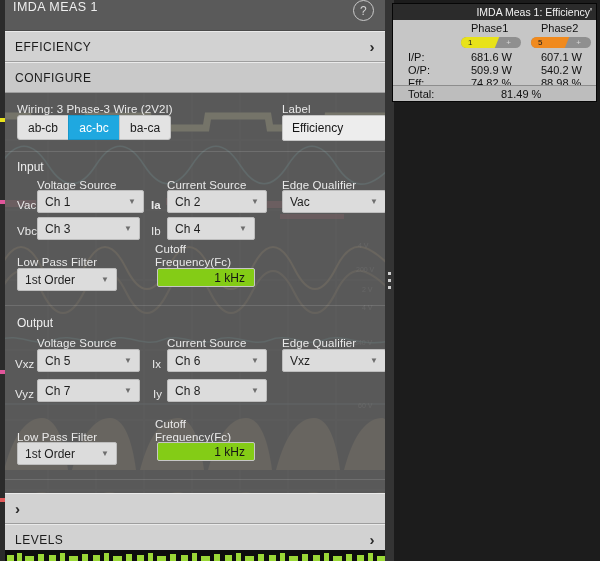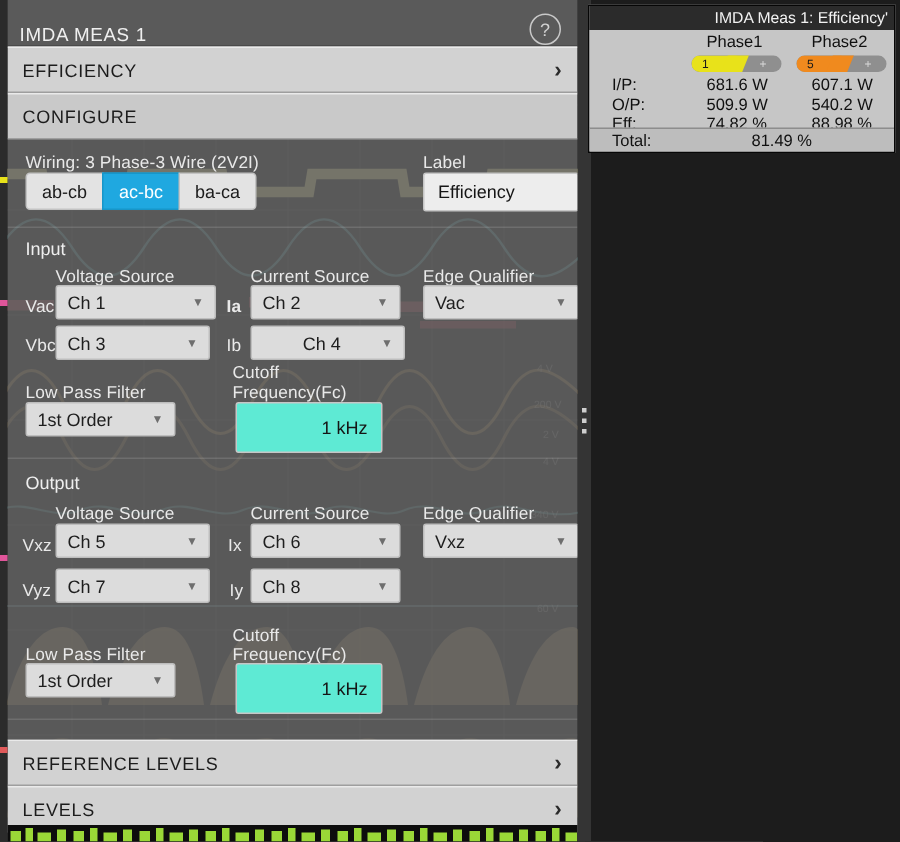--- a/index.html
+++ b/index.html
@@ -18,21 +18,21 @@
 
   
   .left-rail{position:absolute;left:0;top:0;width:5px;height:561px;background:#2b2b2b;z-index:30;}
   .left-rail .tick{position:absolute;left:0;width:5px;height:4px;}
 
   
   .panel{position:absolute;left:5px;top:0;width:380px;height:561px;z-index:20;}
 
   .panel-title{
     height:31px;background:#5a5a5a;color:#efefef;
-    display:flex;align-items:flex-end;padding:0 8px;
+    display:flex;align-items:flex-start;padding:0 8px;
     font-size:12.5px;letter-spacing:.45px;box-sizing:border-box;
     border-bottom:1px solid #4a4a4a;
   }
   .panel-title .t{flex:1;}
   .help-icon{width:19px;height:19px;border:1.6px solid #c9c9c9;border-radius:50%;
     display:flex;align-items:center;justify-content:center;font-size:12px;color:#d2d2d2;
     margin-right:3px;}
 
   .section-head{
     height:31px;background:#d2d2d2;color:#1c1c1c;
@@ -55,22 +55,22 @@
   .combo{
     background:#dcdcdc;border:1px solid #bdbdbd;border-radius:2px;
     height:23px;display:flex;align-items:center;box-sizing:border-box;
     padding:0 4px 0 7px;color:#1e1e1e;font-size:12px;
   }
   .combo .val{flex:1;white-space:nowrap;overflow:hidden;}
   .combo .caret{font-size:8px;color:#6e6e6e;margin-right:3px;}
 
   
   .field{
-    background:#5eead4;border:1px solid #c6c6c6;border-radius:2px;
-    height:34px;display:flex;align-items:center;justify-content:flex-end;
+    background:#84cc16;border:1px solid #c6c6c6;border-radius:2px;
+    height:19px;display:flex;align-items:center;justify-content:flex-end;
     box-sizing:border-box;padding:0 9px;color:#151515;font-size:12px;
   }
   .field.left{justify-content:flex-start;}
 
   
   .segs{display:flex;}
   .seg{
     height:25px;min-width:52px;padding:0 10px;
     display:flex;align-items:center;justify-content:center;
     background:#e3e3e3;color:#1b1b1b;font-size:12px;
@@ -266,21 +266,21 @@
       <div class="row" style="left:12px;top:128px;">
         <span class="lbl">Vbc</span>
       </div>
       <div class="row combo" style="left:32px;top:124px;width:103px;">
         <span class="val">Ch 3</span>
         <span class="caret">▼</span>
       </div>
       <div class="row" style="left:146px;top:128px;">
         <span class="lbl">Ib</span>
       </div>
-      <div class="row combo" style="left:162px;top:124px;width:103px;text-align:center;">
+      <div class="row combo" style="left:162px;top:124px;width:88px;">
         <span class="val">Ch 4</span>
         <span class="caret">▼</span>
       </div>
 
       <div class="row" style="left:12px;top:159px;">
         <span class="lbl">Low Pass Filter</span>
       </div>
       <div class="row combo" style="left:12px;top:175px;width:100px;">
         <span class="val">1st Order</span>
         <span class="caret">▼</span>
@@ -359,21 +359,20 @@
         <span class="lbl">Frequency(Fc)</span>
       </div>
       <div class="row field" style="left:152px;top:349px;width:98px;">
         <span>1 kHz</span>
       </div>
 
       <div class="divider" style="top:386px;"></div>
     </div>
 
     <div class="section-head">
-      <span class="t">REFERENCE LEVELS</span>
       <span class="chev">›</span>
     </div>
 
     <div class="section-head">
       <span class="t">LEVELS</span>
       <span class="chev">›</span>
     </div>
   </div>
 
   <div class="bottom-strip">

